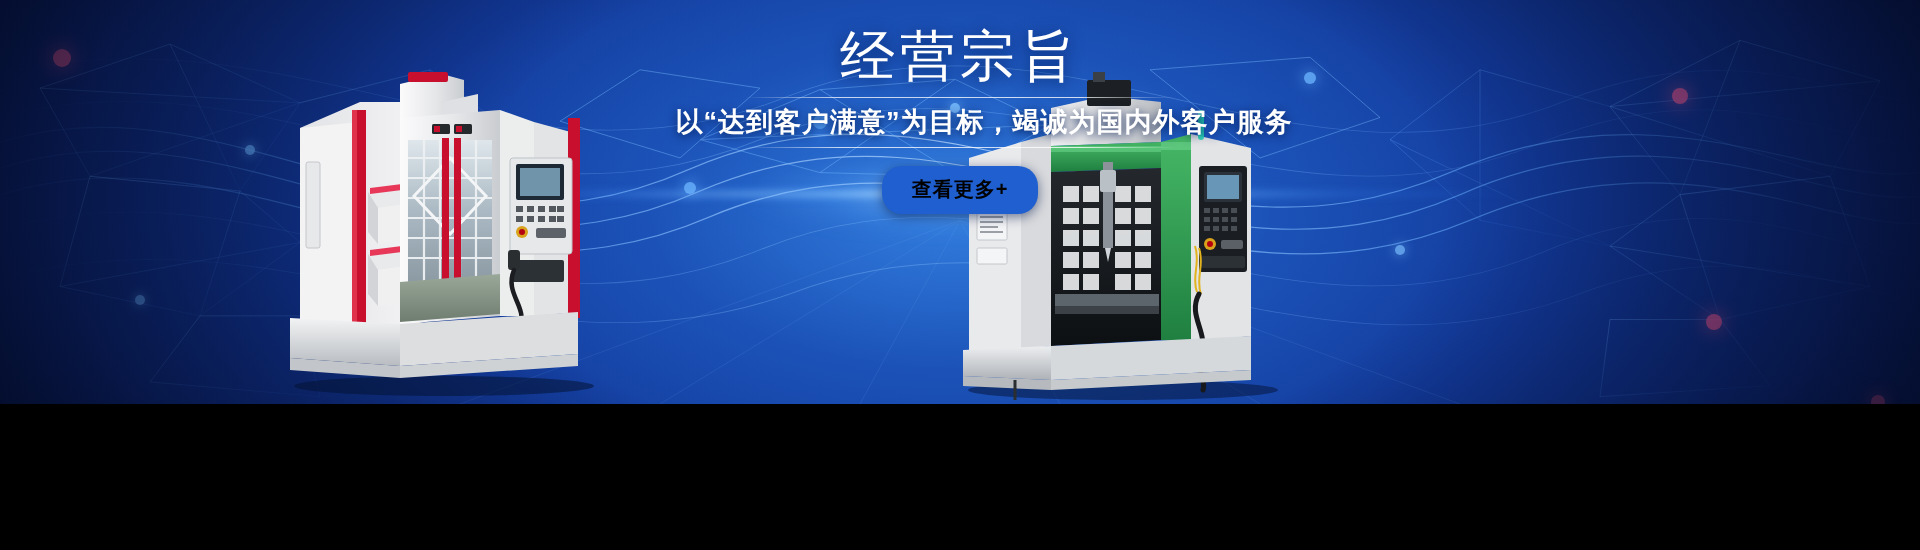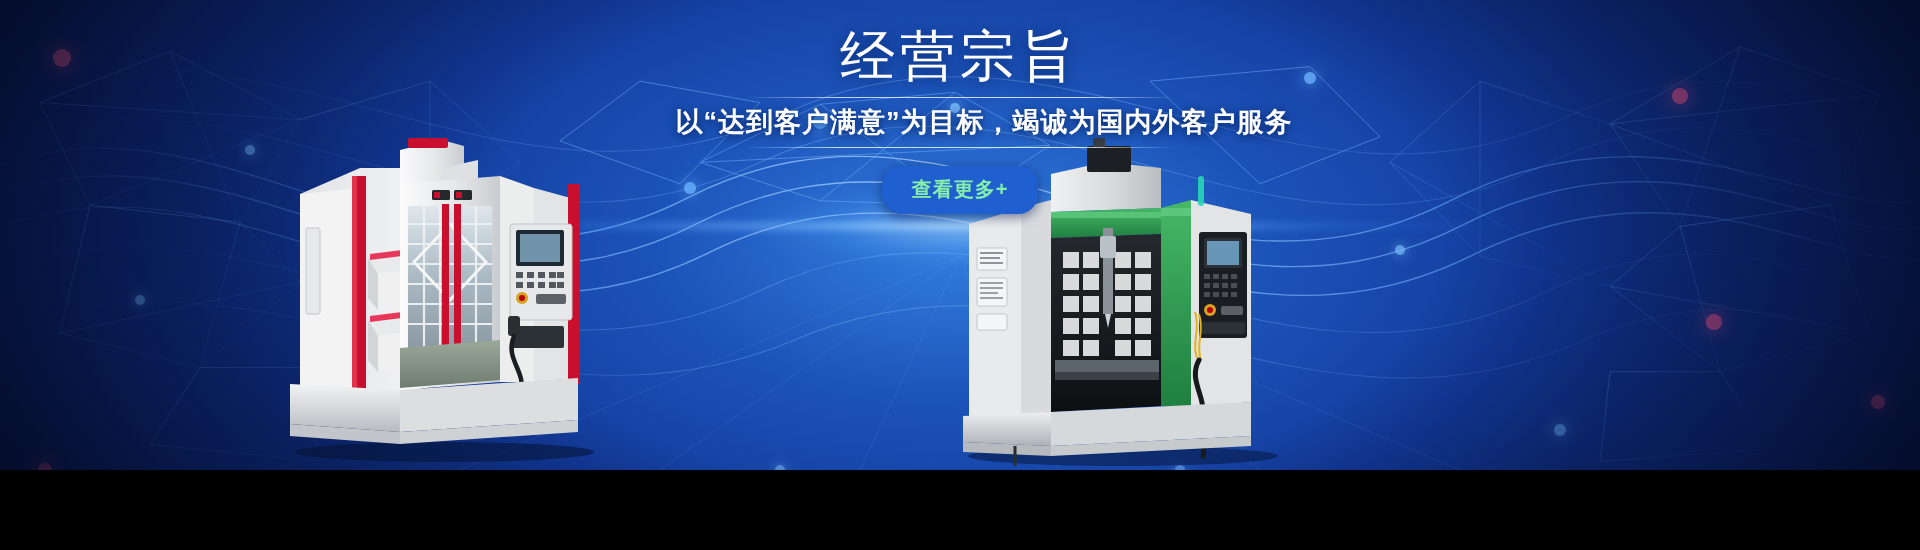--- a/index.html
+++ b/index.html
@@ -1,19 +1,19 @@
 <!DOCTYPE html>
 <html lang="zh"><head>
 <meta charset="utf-8">
 <style>
   html,body{margin:0;padding:0;background:#000;}
   body{font-family:"Liberation Sans","DejaVu Sans",sans-serif;}
 
   .banner{
-    position:relative;width:1920px;height:470px;overflow:hidden;
+    position:relative;width:1920px;height:404px;overflow:hidden;
     background:
       radial-gradient(ellipse 820px 420px at 50% 52%, rgba(70,160,255,.55) 0%, rgba(40,110,220,.30) 38%, rgba(10,40,120,0) 72%),
       radial-gradient(ellipse 1400px 760px at 50% 50%, #1b55b8 0%, #12399a 42%, #0a1f63 72%, #061338 100%),
       linear-gradient(180deg,#05102e 0%,#0a1f63 30%,#0b2a74 60%,#061335 100%);
   }
 
   
   .bg-svg{position:absolute;inset:0;width:100%;height:100%;}
   .center-flare{
     position:absolute;left:50%;top:48%;transform:translate(-50%,-50%);
@@ -58,21 +58,21 @@
   .tagline{
     font-size:27px;line-height:1.25;font-weight:700;letter-spacing:1px;
     margin:0;color:#ffffff;
     text-shadow:0 2px 10px rgba(0,25,80,.85);
     padding-left:48px;
   }
   .rule-wrap.bottom{margin:8px auto 18px auto;}
   .cta{
     display:inline-block;border:none;cursor:pointer;
     padding:10px 30px 11px 30px;border-radius:20px;
-    background:#1f5fd0;color:#86efac;
+    background:#1f5fd0;color:#000000;
     font-family:"Liberation Sans","DejaVu Sans",sans-serif;
     font-size:20px;font-weight:700;letter-spacing:1px;
     box-shadow:0 3px 12px rgba(0,20,70,.55);
   }
 
   
   .machine{position:absolute;bottom:0;z-index:5;}
   .machine-left{left:282px;bottom:8px;width:320px;height:330px;}
   .machine-right{left:955px;bottom:4px;width:330px;height:350px;}
 </style>

